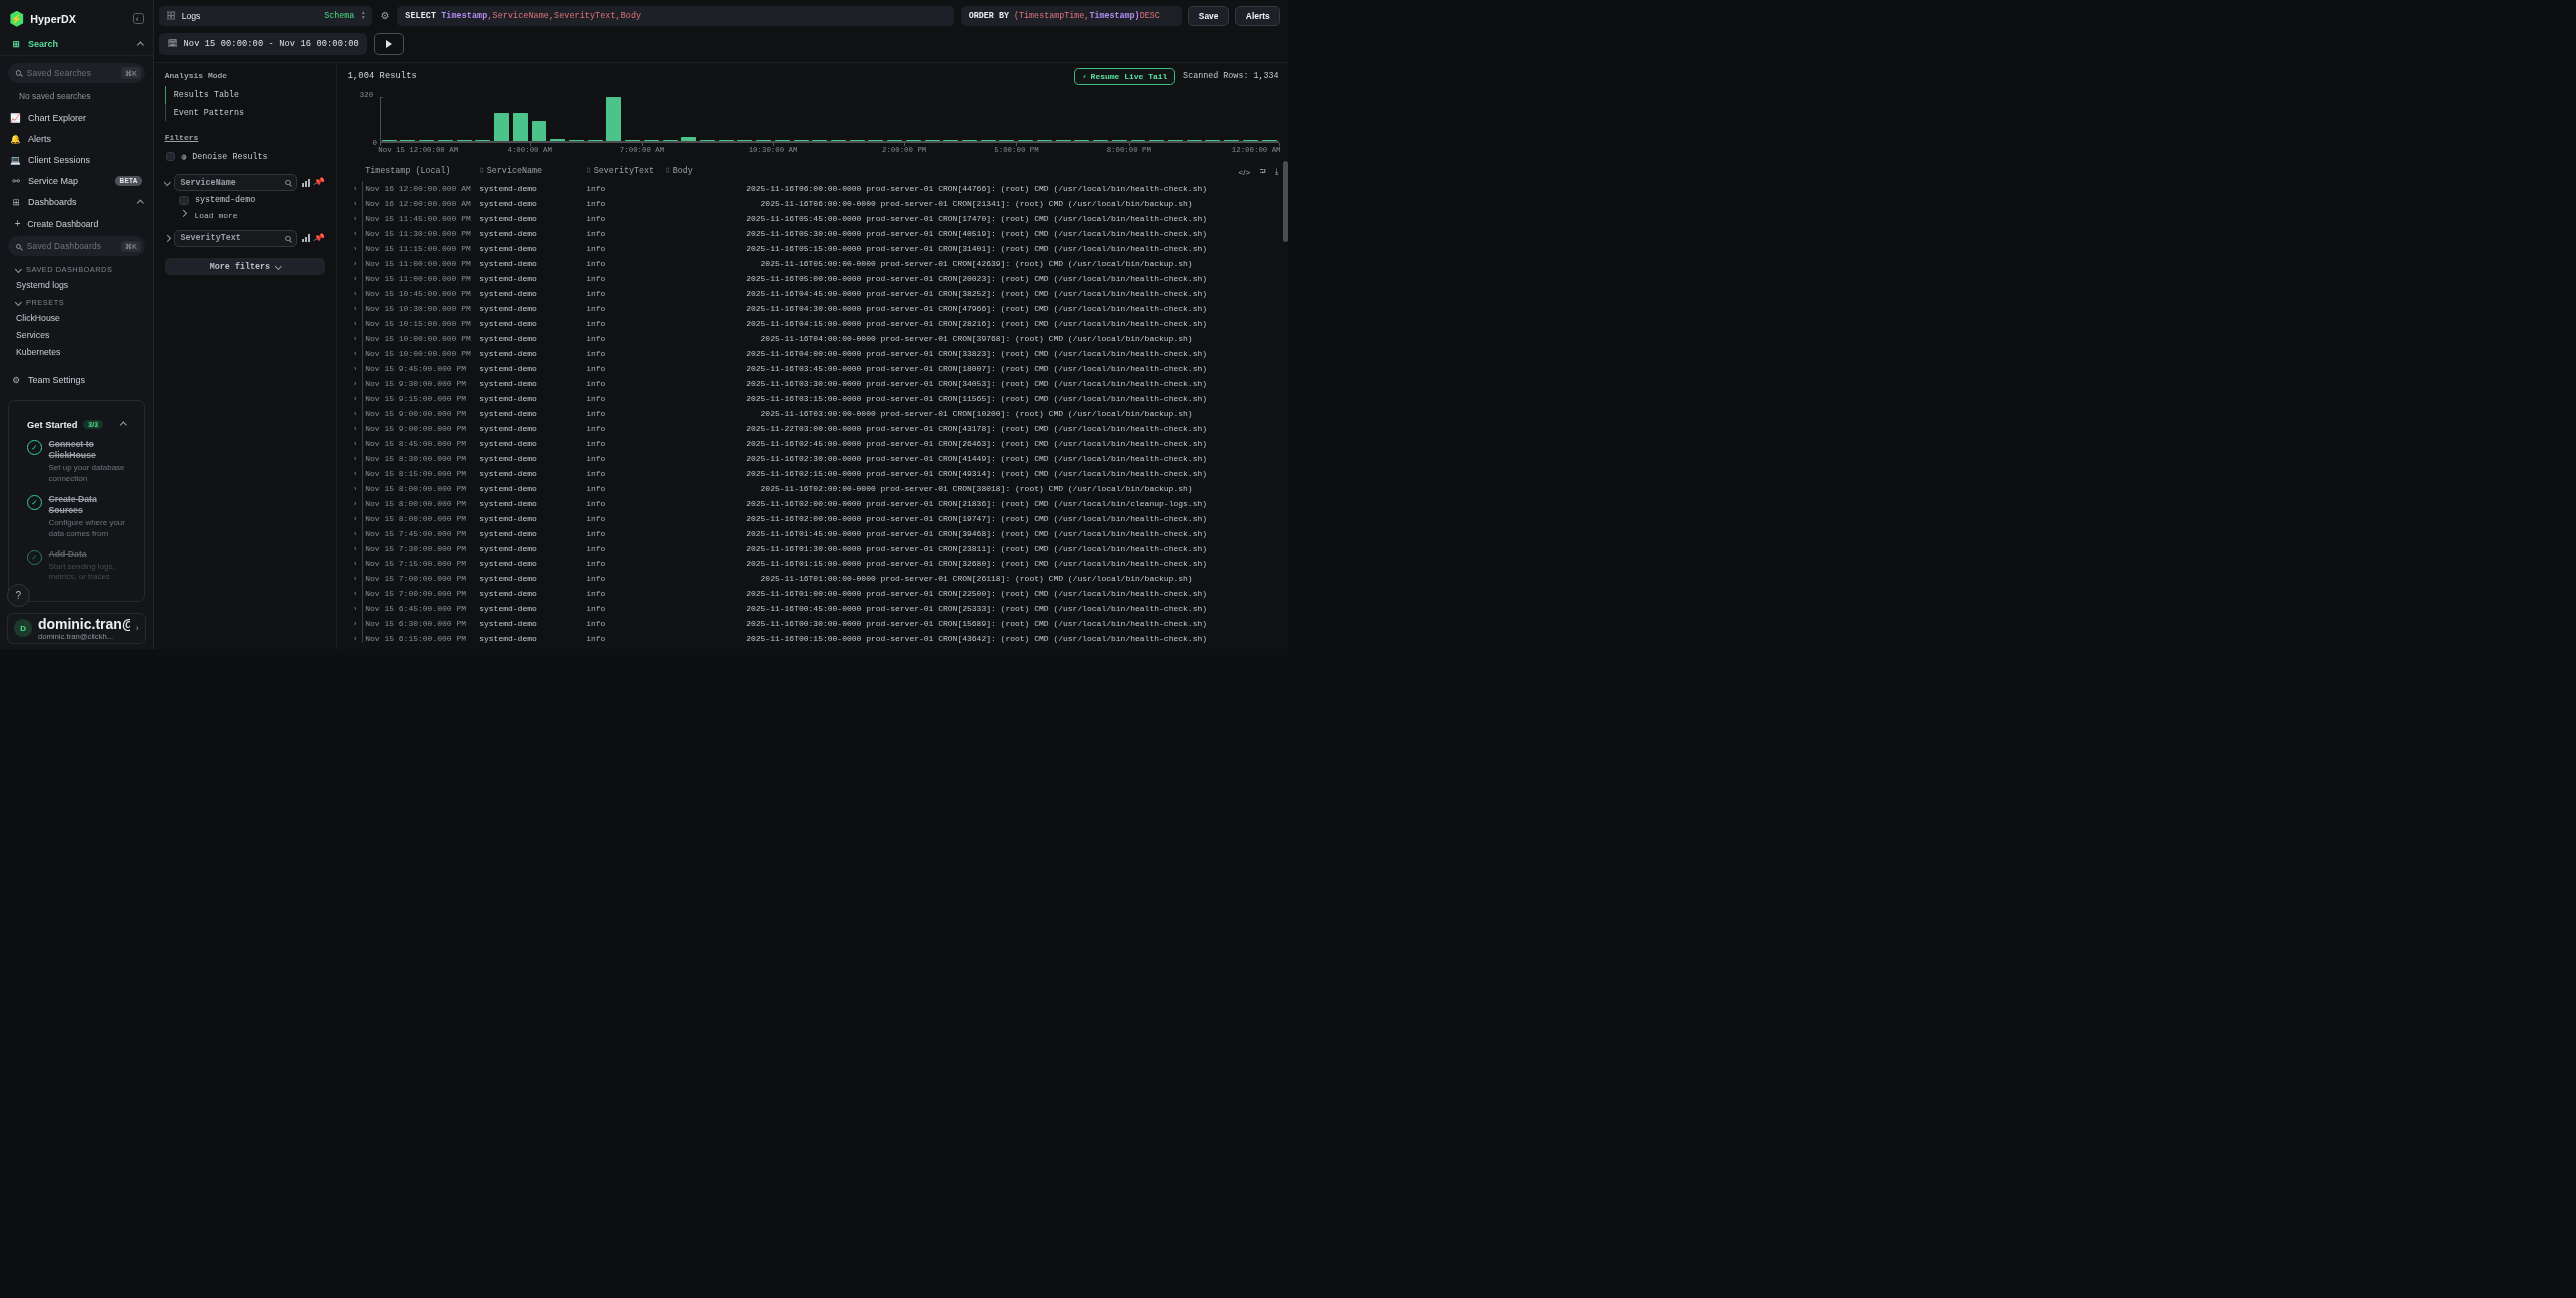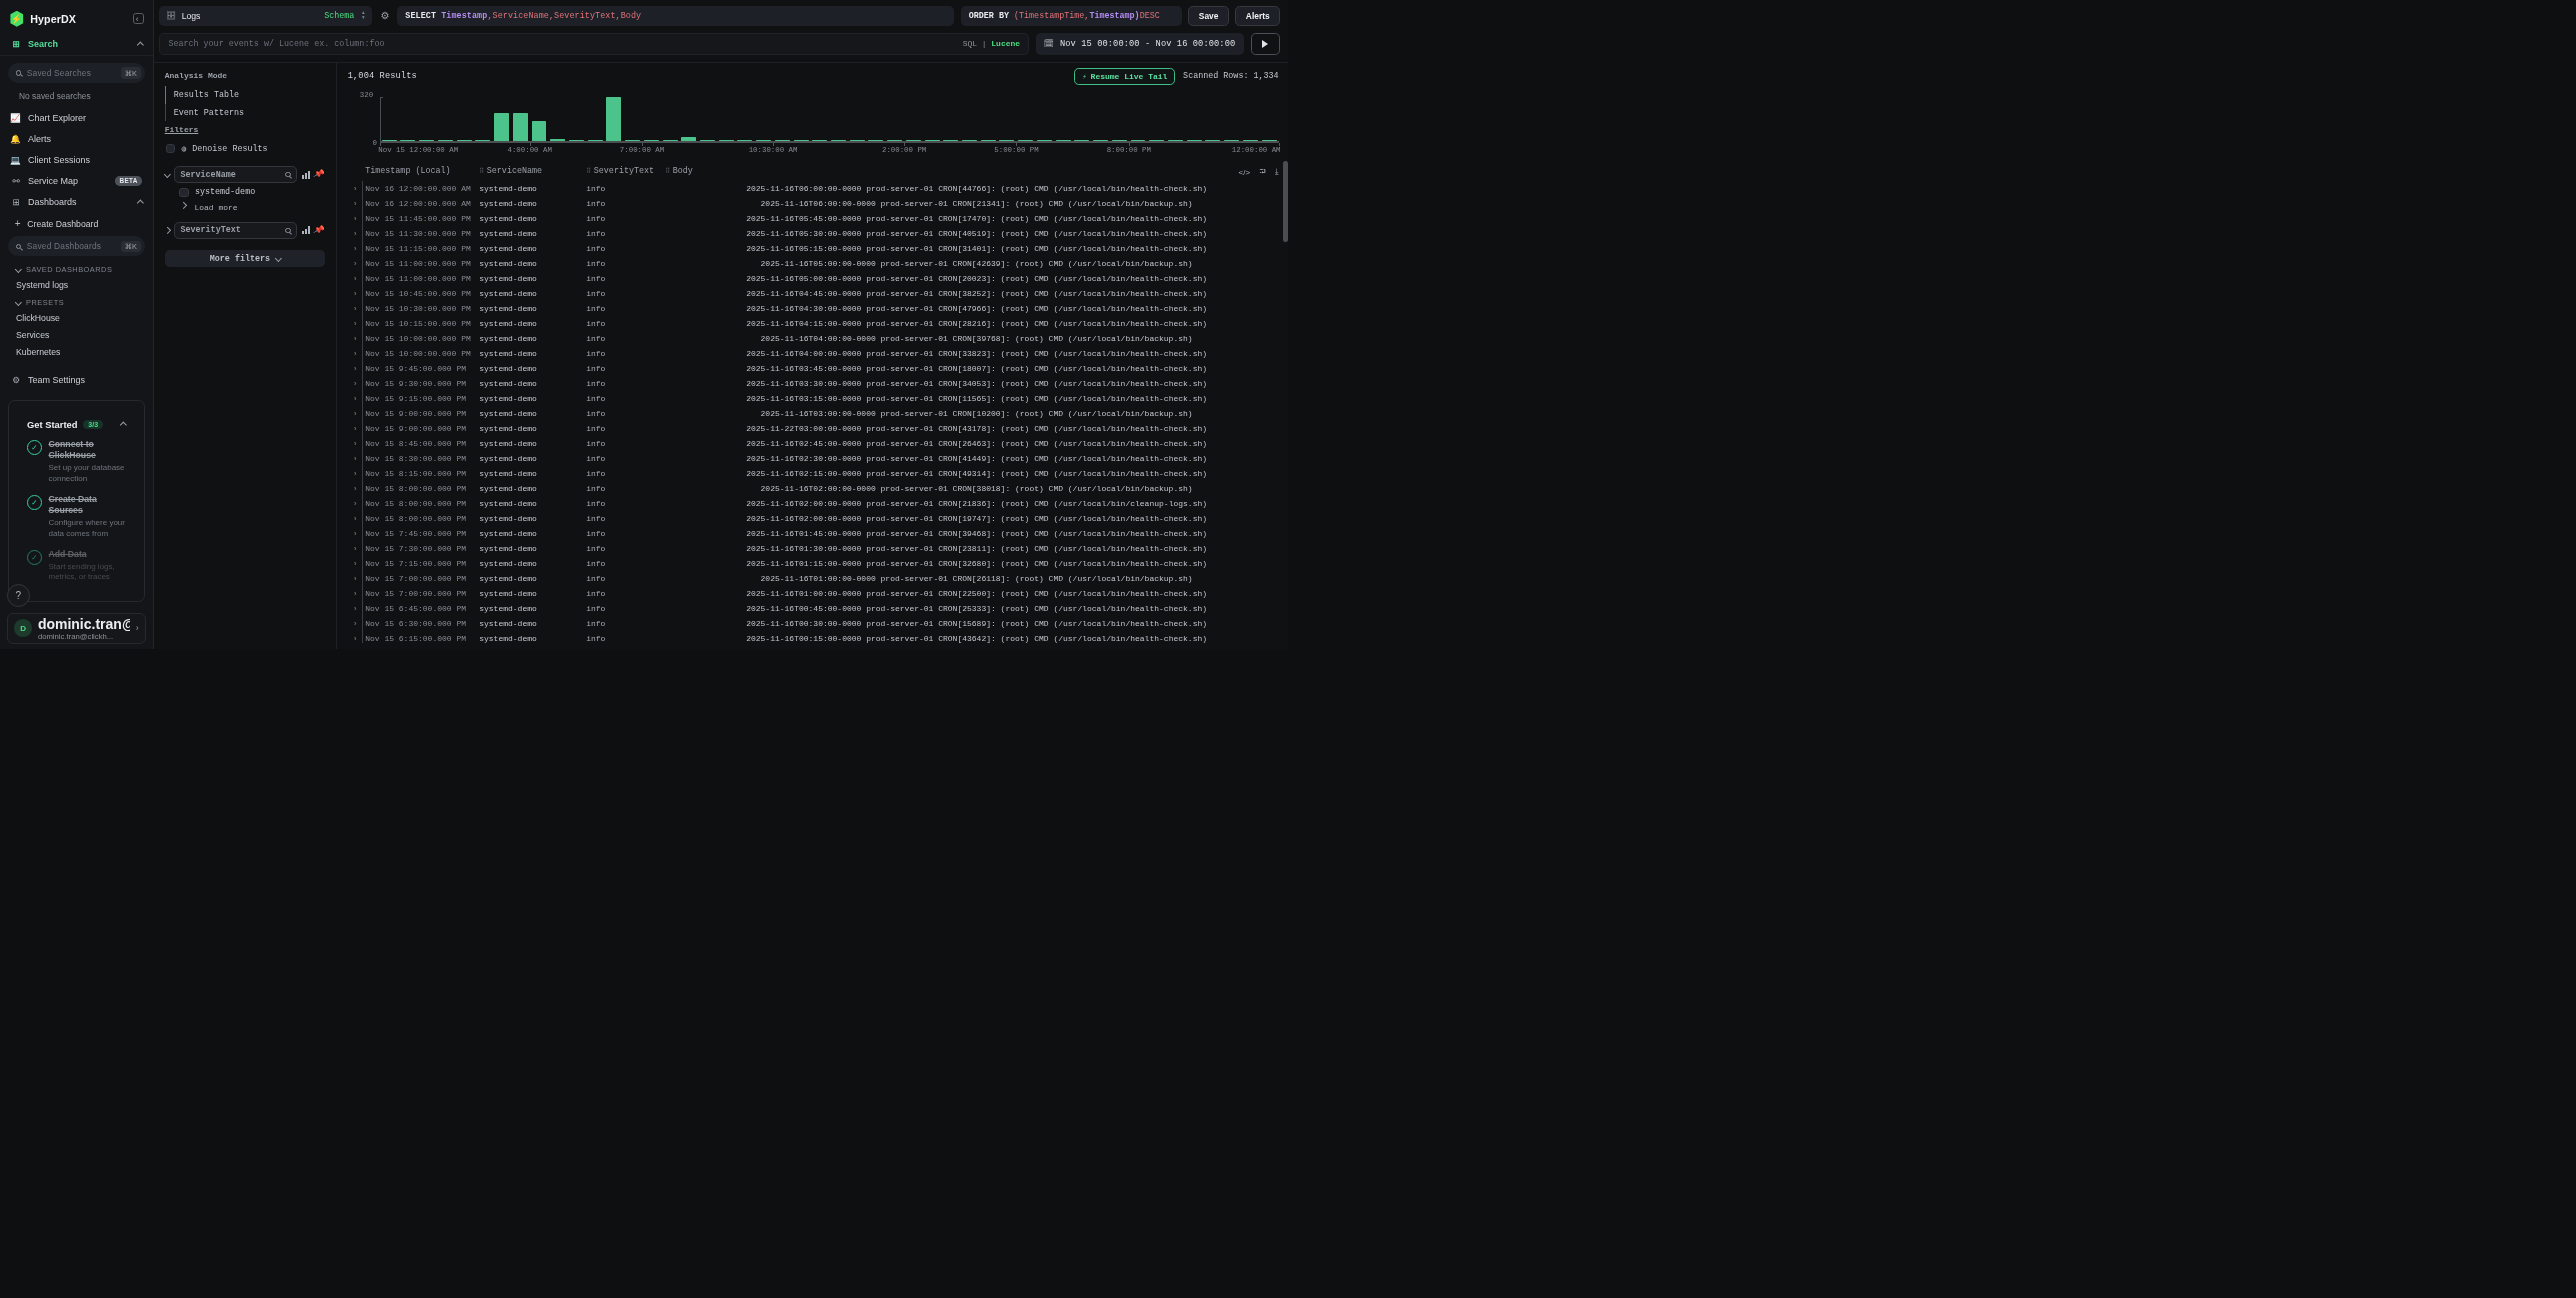--- a/index.html
+++ b/index.html
@@ -112,21 +112,21 @@
   .play-btn { width:29.5px; height:22px; border:0.7px solid #4a4e55; border-radius:4.7px; display:flex; align-items:center; justify-content:center; color:#dfe2e6; }
   .play-tri { width:0;height:0;border-top:4px solid transparent;border-bottom:4px solid transparent;border-left:6px solid #dfe2e6; }
 
   .content { flex:1; display:flex; min-height:0; border-top:0.7px solid #1d2024; margin-top:4px;}
 
   
   .filters { width:183px; min-width:183px; border-right:0.7px solid #1d2024; padding:8px 10.7px 0 10.7px; font-family:"Liberation Mono","DejaVu Sans Mono",monospace; }
   .f-label { color:#9aa0a7; font-size:8px; font-weight:bold; margin-bottom:6.7px;}
   .mode-item { display:flex; align-items:center; padding:2.7px 0 2.7px 8px; border-left:1.3px solid #3f434a; color:#c3c8cf; font-size:8.4px; height:17.5px; cursor:pointer;}
   .mode-item.active { border-left-color:#2e9e6e; }
-  .filters-label { margin-top:4px;text-decoration:underline; }
+  .filters-label { margin-top:12px;text-decoration:underline; }
   .checkbox { width:9.4px; height:9.4px; border-radius:2.7px; background:#23262c; border:0.7px solid #34383f; }
   .denoise-row { display:flex; align-items:center; gap:6px; padding:2.7px 0 2.7px 1.3px; color:#c3c8cf; font-size:8.4px; }
   .denoise-ic { color:#aeb4bb; font-size:8px; }
   .fgroup { display:flex; align-items:center; gap:4.7px; margin-top:9.4px; }
   .fgroup-box { flex:1; border:0.7px solid #33363d; background:#17191d; border-radius:4.7px; height:17.5px; display:flex; align-items:center; padding:0 5.4px; }
   .fgroup-name { color:#9aa0a7; font-weight:bold; font-size:8.4px; flex:1; }
   .mag { width:5.4px;height:5.4px;border:0.9px solid #8c9298;border-radius:50%; position:relative; }
   .mag::after{ content:""; position:absolute; width:3.4px;height:0.9px;background:#8c9298; transform:rotate(45deg); right:-2.7px;bottom:-1.3px;}
   .mini-bars { display:flex; align-items:flex-end; gap:1px; height:8px; }
   .mini-bars i { width:2px; background:transparent; border:0.7px solid #aeb4bb; border-bottom:none;}
@@ -315,28 +315,20 @@
         <div class="box query-box mono">
           <span class="kw">SELECT</span>&nbsp;<span class="f-purple">Timestamp</span><span class="f-salmon">,ServiceName,SeverityText,Body</span>
         </div>
         <div class="box orderby-box mono">
           <span class="kw">ORDER BY</span>&nbsp;<span class="f-salmon">(TimestampTime,</span><span class="f-purple"> Timestamp)</span><span class="f-salmon"> DESC</span>
         </div>
         <div class="btn">Save</div>
         <div class="btn">Alerts</div>
       </div>
       <div class="tb-row2">
-        <div class="search-input">
-          <span class="search-ph mono">Search your events w/ Lucene ex. column:foo</span>
-          <span class="lang-toggle mono">
-            <span>SQL</span>
-            <span>|</span>
-            <span class="lucene">Lucene</span>
-          </span>
-        </div>
         <div class="box date-box">
           <span class="cal-ic">🗓</span>
           <span class="date-text mono">Nov 15 00:00:00 - Nov 16 00:00:00</span>
         </div>
         <div class="play-btn">
             <span class="play-tri"></span>
           </div>
       </div>
     </div>
 

